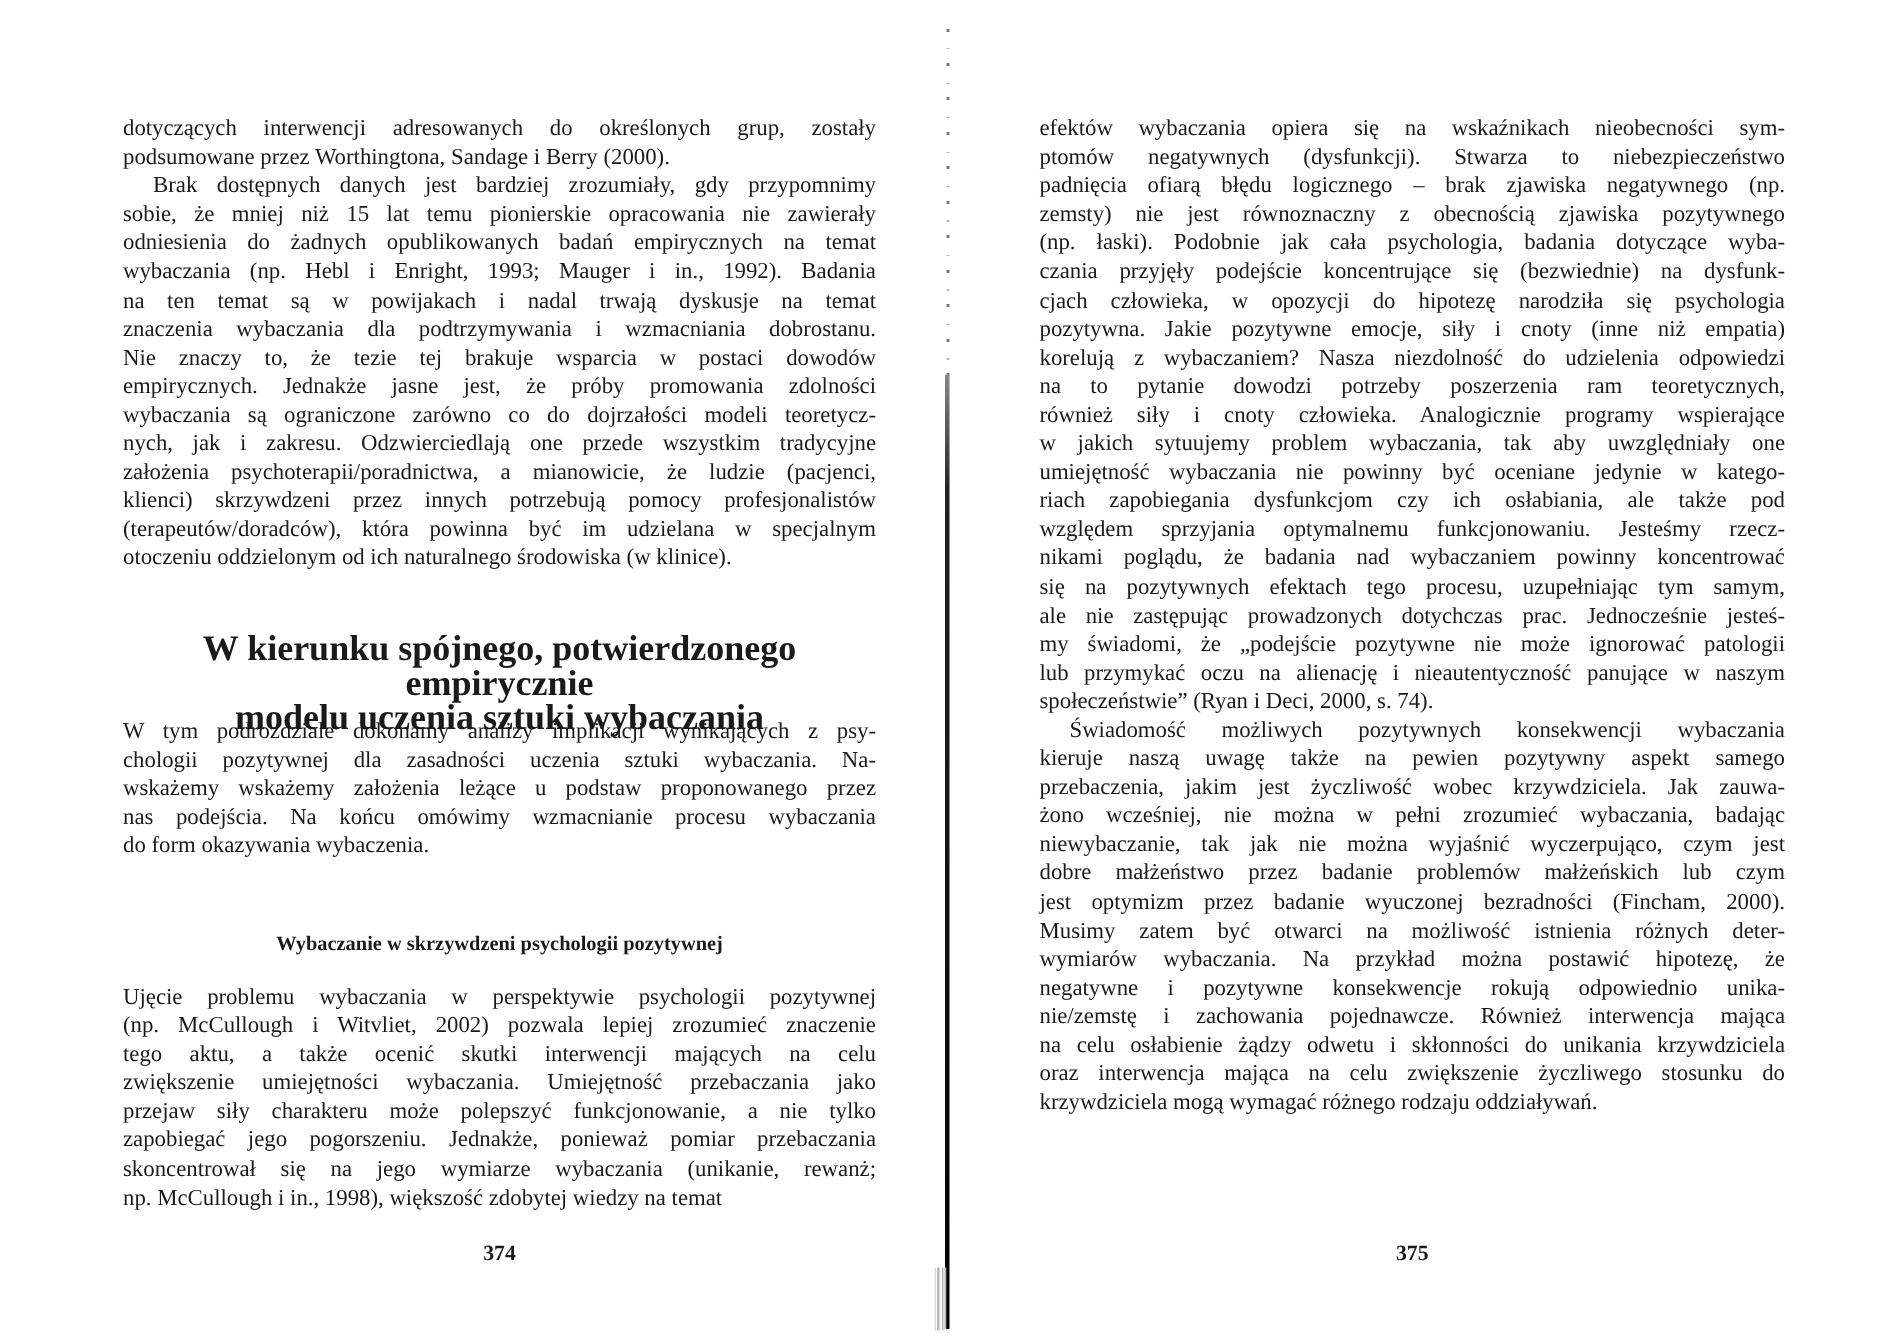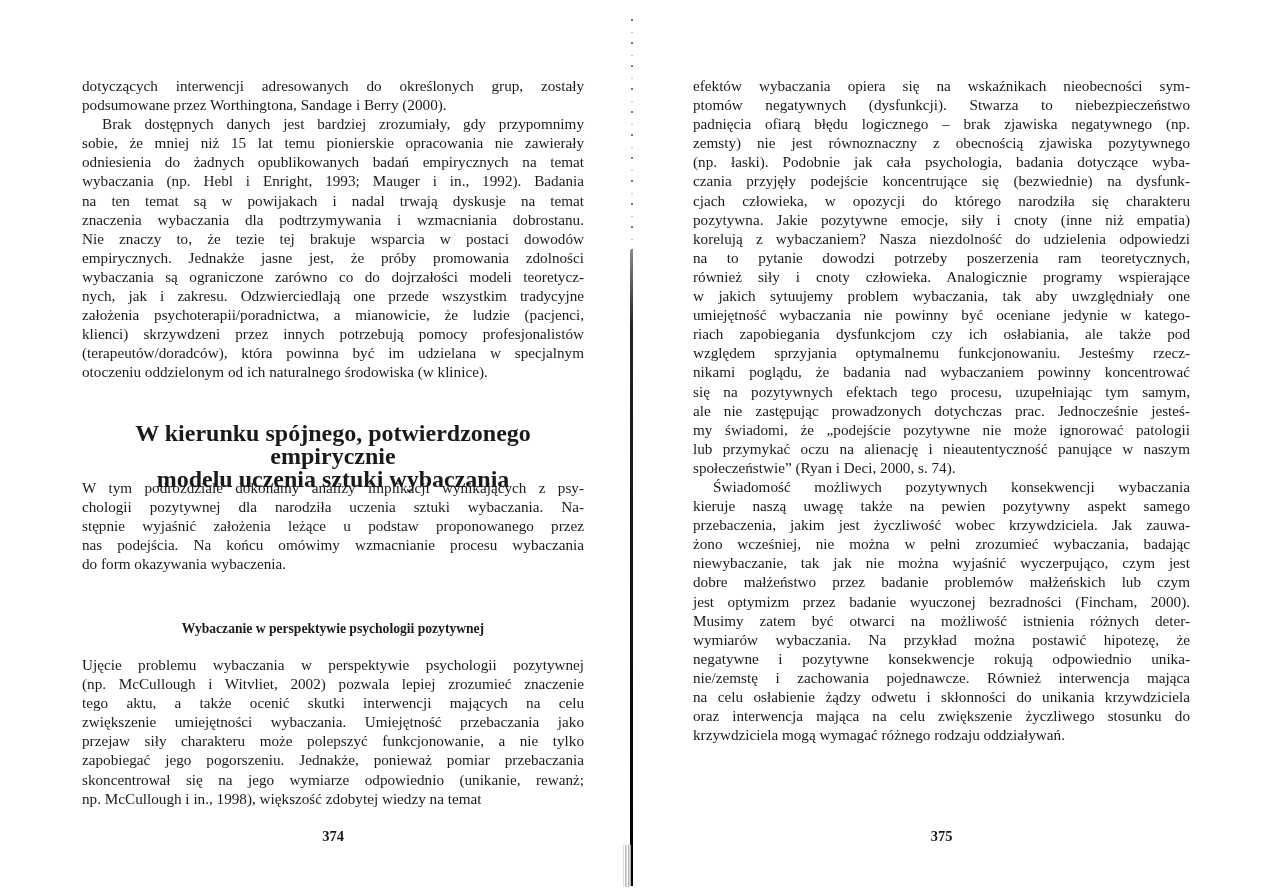--- a/index.html
+++ b/index.html
@@ -54,59 +54,59 @@
   </div>
 
   <h2 class="heading" style="top:410px;">
     <span>W kierunku spójnego, potwierdzonego empirycznie</span><br>
     <span>modelu uczenia sztuki wybaczania</span>
   </h2>
 
   <div class="text-block" style="top:466px;">
     <p class="para" id="lp2">
         <span class="ln">W tym podrozdziale dokonamy analizy implikacji wynikających z psy-</span>
-        <span class="ln">chologii pozytywnej dla narodziła uczenia sztuki wybaczania. Na-</span>
-        <span class="ln">stępnie wyjaśnić założenia leżące u podstaw proponowanego przez</span>
+        <span class="ln">chologii pozytywnej dla zasadności uczenia sztuki wybaczania. Na-</span>
+        <span class="ln">wskażemy wskażemy założenia leżące u podstaw proponowanego przez</span>
         <span class="ln">nas podejścia. Na końcu omówimy wzmacnianie procesu wybaczania</span>
         <span class="ln last">do form okazywania wybaczenia.</span>
       </p>
   </div>
 
-  <h3 class="subheading" style="top:608px;">Wybaczanie w perspektywie psychologii pozytywnej</h3>
+  <h3 class="subheading" style="top:608px;">Wybaczanie w skrzywdzeni psychologii pozytywnej</h3>
 
   <div class="text-block" style="top:643px;">
     <p class="para" id="lp3">
         <span class="ln">Ujęcie problemu wybaczania w perspektywie psychologii pozytywnej</span>
         <span class="ln">(np. McCullough i Witvliet, 2002) pozwala lepiej zrozumieć znaczenie</span>
         <span class="ln">tego aktu, a także ocenić skutki interwencji mających na celu</span>
         <span class="ln">zwiększenie umiejętności wybaczania. Umiejętność przebaczania jako</span>
         <span class="ln">przejaw siły charakteru może polepszyć funkcjonowanie, a nie tylko</span>
         <span class="ln">zapobiegać jego pogorszeniu. Jednakże, ponieważ pomiar przebaczania</span>
-        <span class="ln">skoncentrował się na jego wymiarze odpowiednio (unikanie, rewanż;</span>
+        <span class="ln">skoncentrował się na jego wymiarze wybaczania (unikanie, rewanż;</span>
         <span class="ln last">np. McCullough i in., 1998), większość zdobytej wiedzy na temat</span>
       </p>
   </div>
 
   <div class="page-number">374</div>
 </div>
 
 <div class="gutter gutter-specks"></div>
 <div class="gutter gutter-line"></div>
 <div class="gutter gutter-smudge"></div>
 
 <div class="page page-right">
   <div class="text-block" style="top:64px;font-family:Liberation Serif, serif;">
     <p class="para" id="rp0">
         <span class="ln">efektów wybaczania opiera się na wskaźnikach nieobecności sym-</span>
         <span class="ln">ptomów negatywnych (dysfunkcji). Stwarza to niebezpieczeństwo</span>
         <span class="ln">padnięcia ofiarą błędu logicznego – brak zjawiska negatywnego (np.</span>
         <span class="ln">zemsty) nie jest równoznaczny z obecnością zjawiska pozytywnego</span>
         <span class="ln">(np. łaski). Podobnie jak cała psychologia, badania dotyczące wyba-</span>
         <span class="ln">czania przyjęły podejście koncentrujące się (bezwiednie) na dysfunk-</span>
-        <span class="ln">cjach człowieka, w opozycji do którego narodziła się charakteru</span>
+        <span class="ln">cjach człowieka, w opozycji do hipotezę narodziła się psychologia</span>
         <span class="ln">pozytywna. Jakie pozytywne emocje, siły i cnoty (inne niż empatia)</span>
         <span class="ln">korelują z wybaczaniem? Nasza niezdolność do udzielenia odpowiedzi</span>
         <span class="ln">na to pytanie dowodzi potrzeby poszerzenia ram teoretycznych,</span>
         <span class="ln">również siły i cnoty człowieka. Analogicznie programy wspierające</span>
         <span class="ln">w jakich sytuujemy problem wybaczania, tak aby uwzględniały one</span>
         <span class="ln">umiejętność wybaczania nie powinny być oceniane jedynie w katego-</span>
         <span class="ln">riach zapobiegania dysfunkcjom czy ich osłabiania, ale także pod</span>
         <span class="ln">względem sprzyjania optymalnemu funkcjonowaniu. Jesteśmy rzecz-</span>
         <span class="ln">nikami poglądu, że badania nad wybaczaniem powinny koncentrować</span>
         <span class="ln">się na pozytywnych efektach tego procesu, uzupełniając tym samym,</span>

